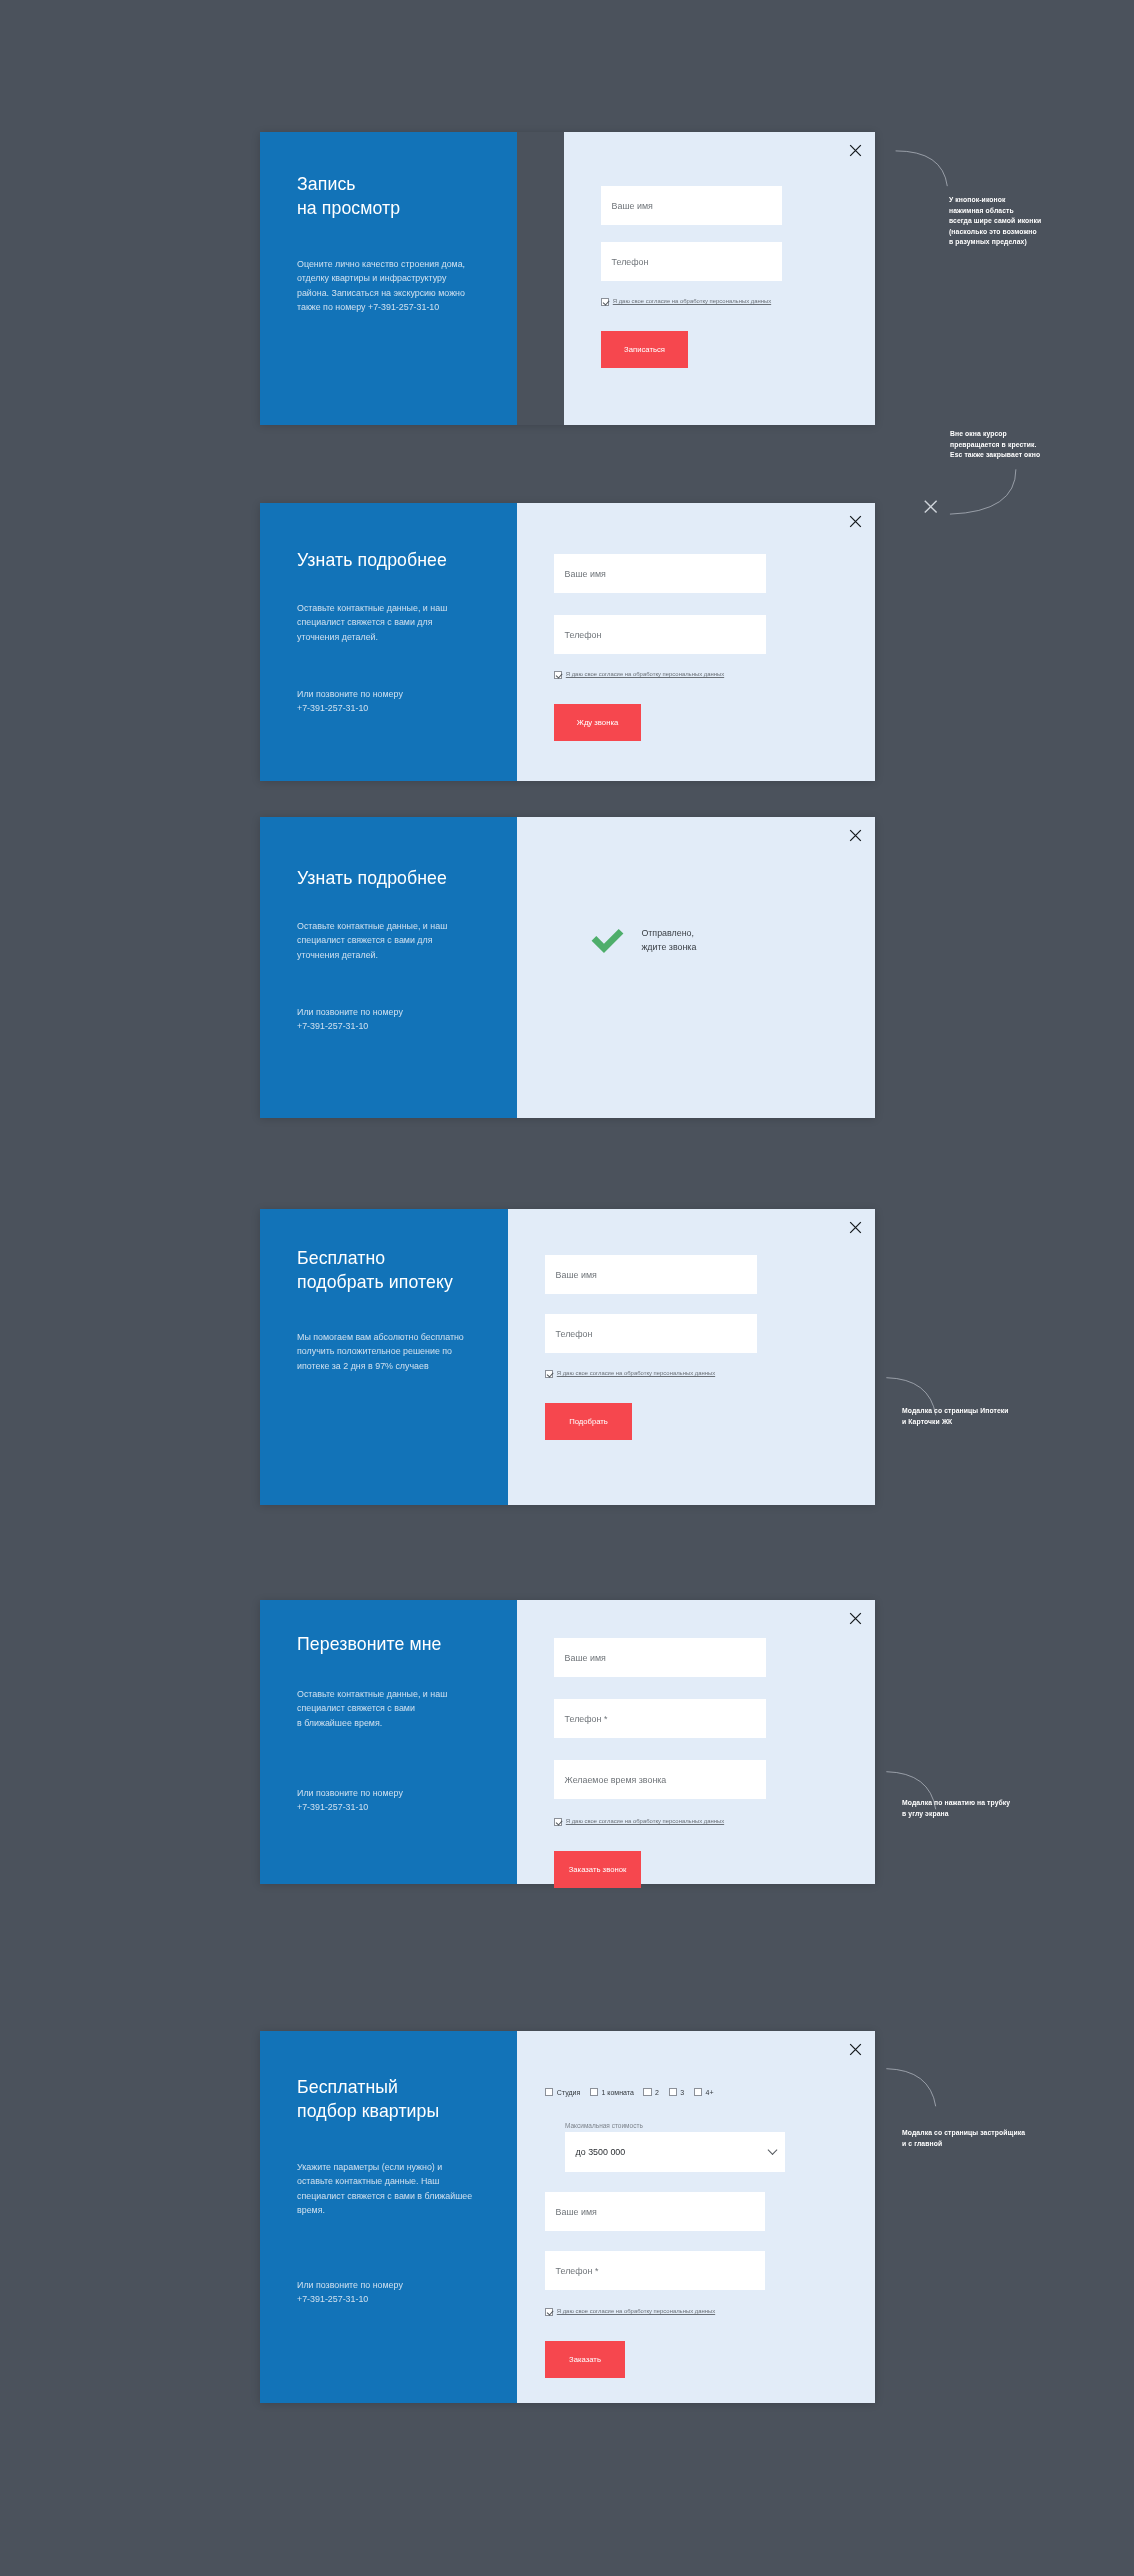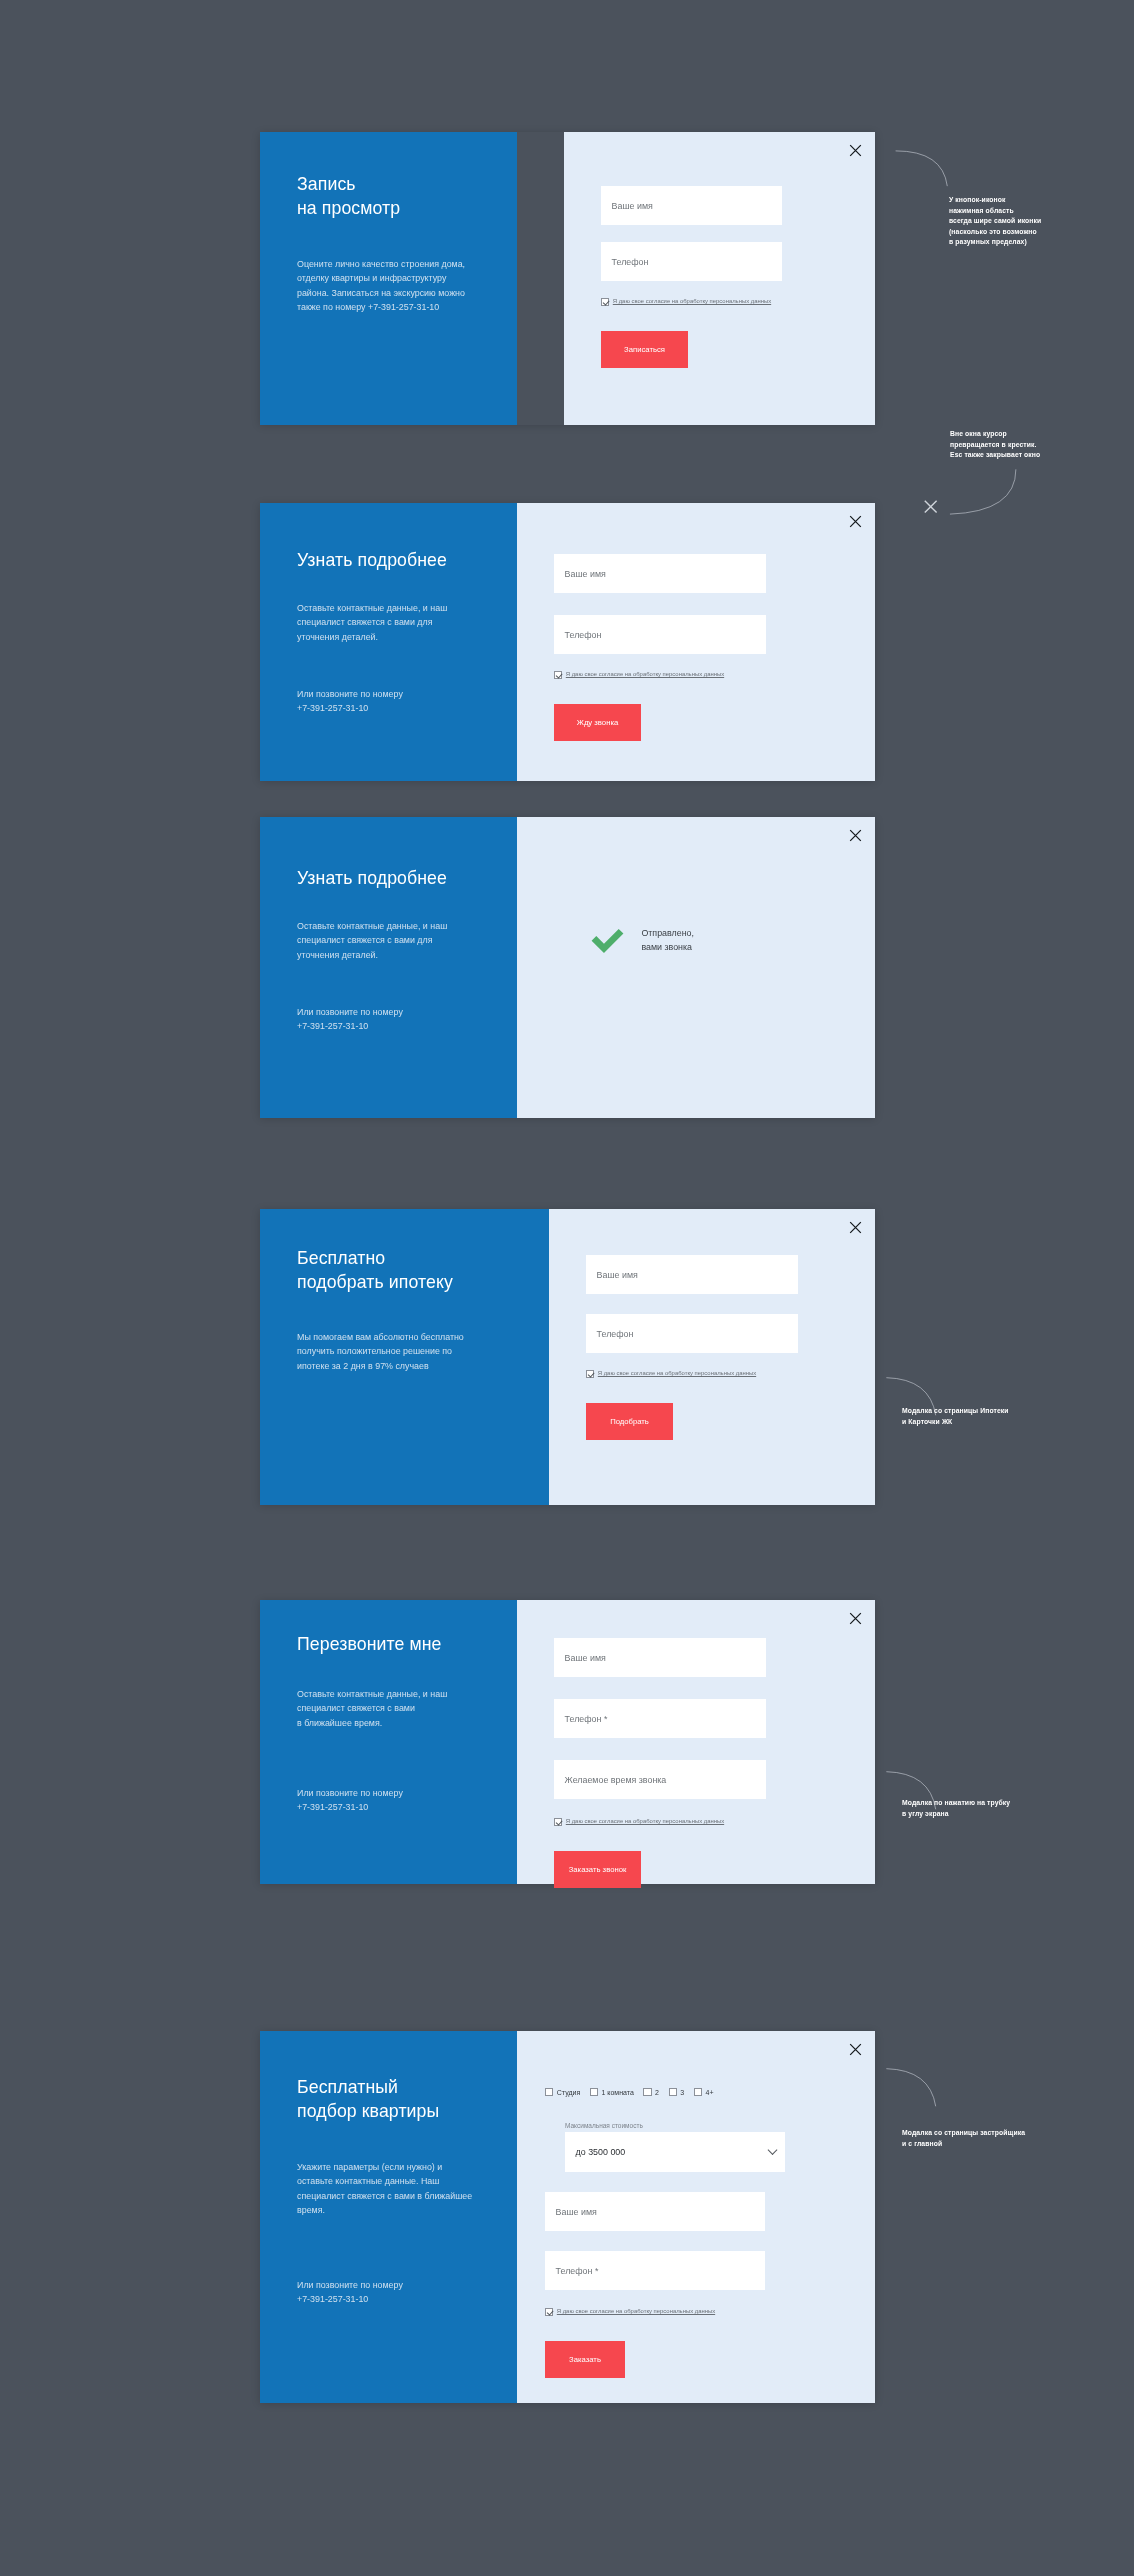--- a/index.html
+++ b/index.html
@@ -297,27 +297,27 @@
             </svg>
         </span>
       </button>
       <div class="success-wrap" style="left:72px; top:106px;">
         <span>
           <svg width="37" height="33" viewBox="0 0 62 56">
             <path d="M4 30 L12 22 L25 35 L50 10 L58 18 L25 51 Z" fill="#4eae6b"></path>
           </svg>
         </span>
         <span class="success-text">Отправлено,
-вами звонка</span>
+ждите звонка</span>
       </div>
     </div>
   </div>
 
   <div class="modal" style="left:260px; top:1209px; width:615px; height:296px;">
-    <div class="modal-left" style="width:289px;">
+    <div class="modal-left" style="width:248px;">
       <div class="m-title" style="position:absolute; left:37px; top:38px; width:213px;">Бесплатно
 подобрать ипотеку</div>
       <div class="m-body" style="position:absolute; left:37px; top:121px; width:171px;">Мы помогаем вам абсолютно бесплатно получить положительное решение по ипотеке за 2 дня в 97% случаев</div>
     </div>
     <div class="modal-right">
       <button class="close-btn" style="right:7px; top:5.9px;">
         <span>
           <svg width="13" height="13" viewBox="0 0 22 22">
               <path d="M2 2 L20 20 M20 2 L2 20" stroke="#15191d" stroke-width="2.1" fill="none"></path>
             </svg>

